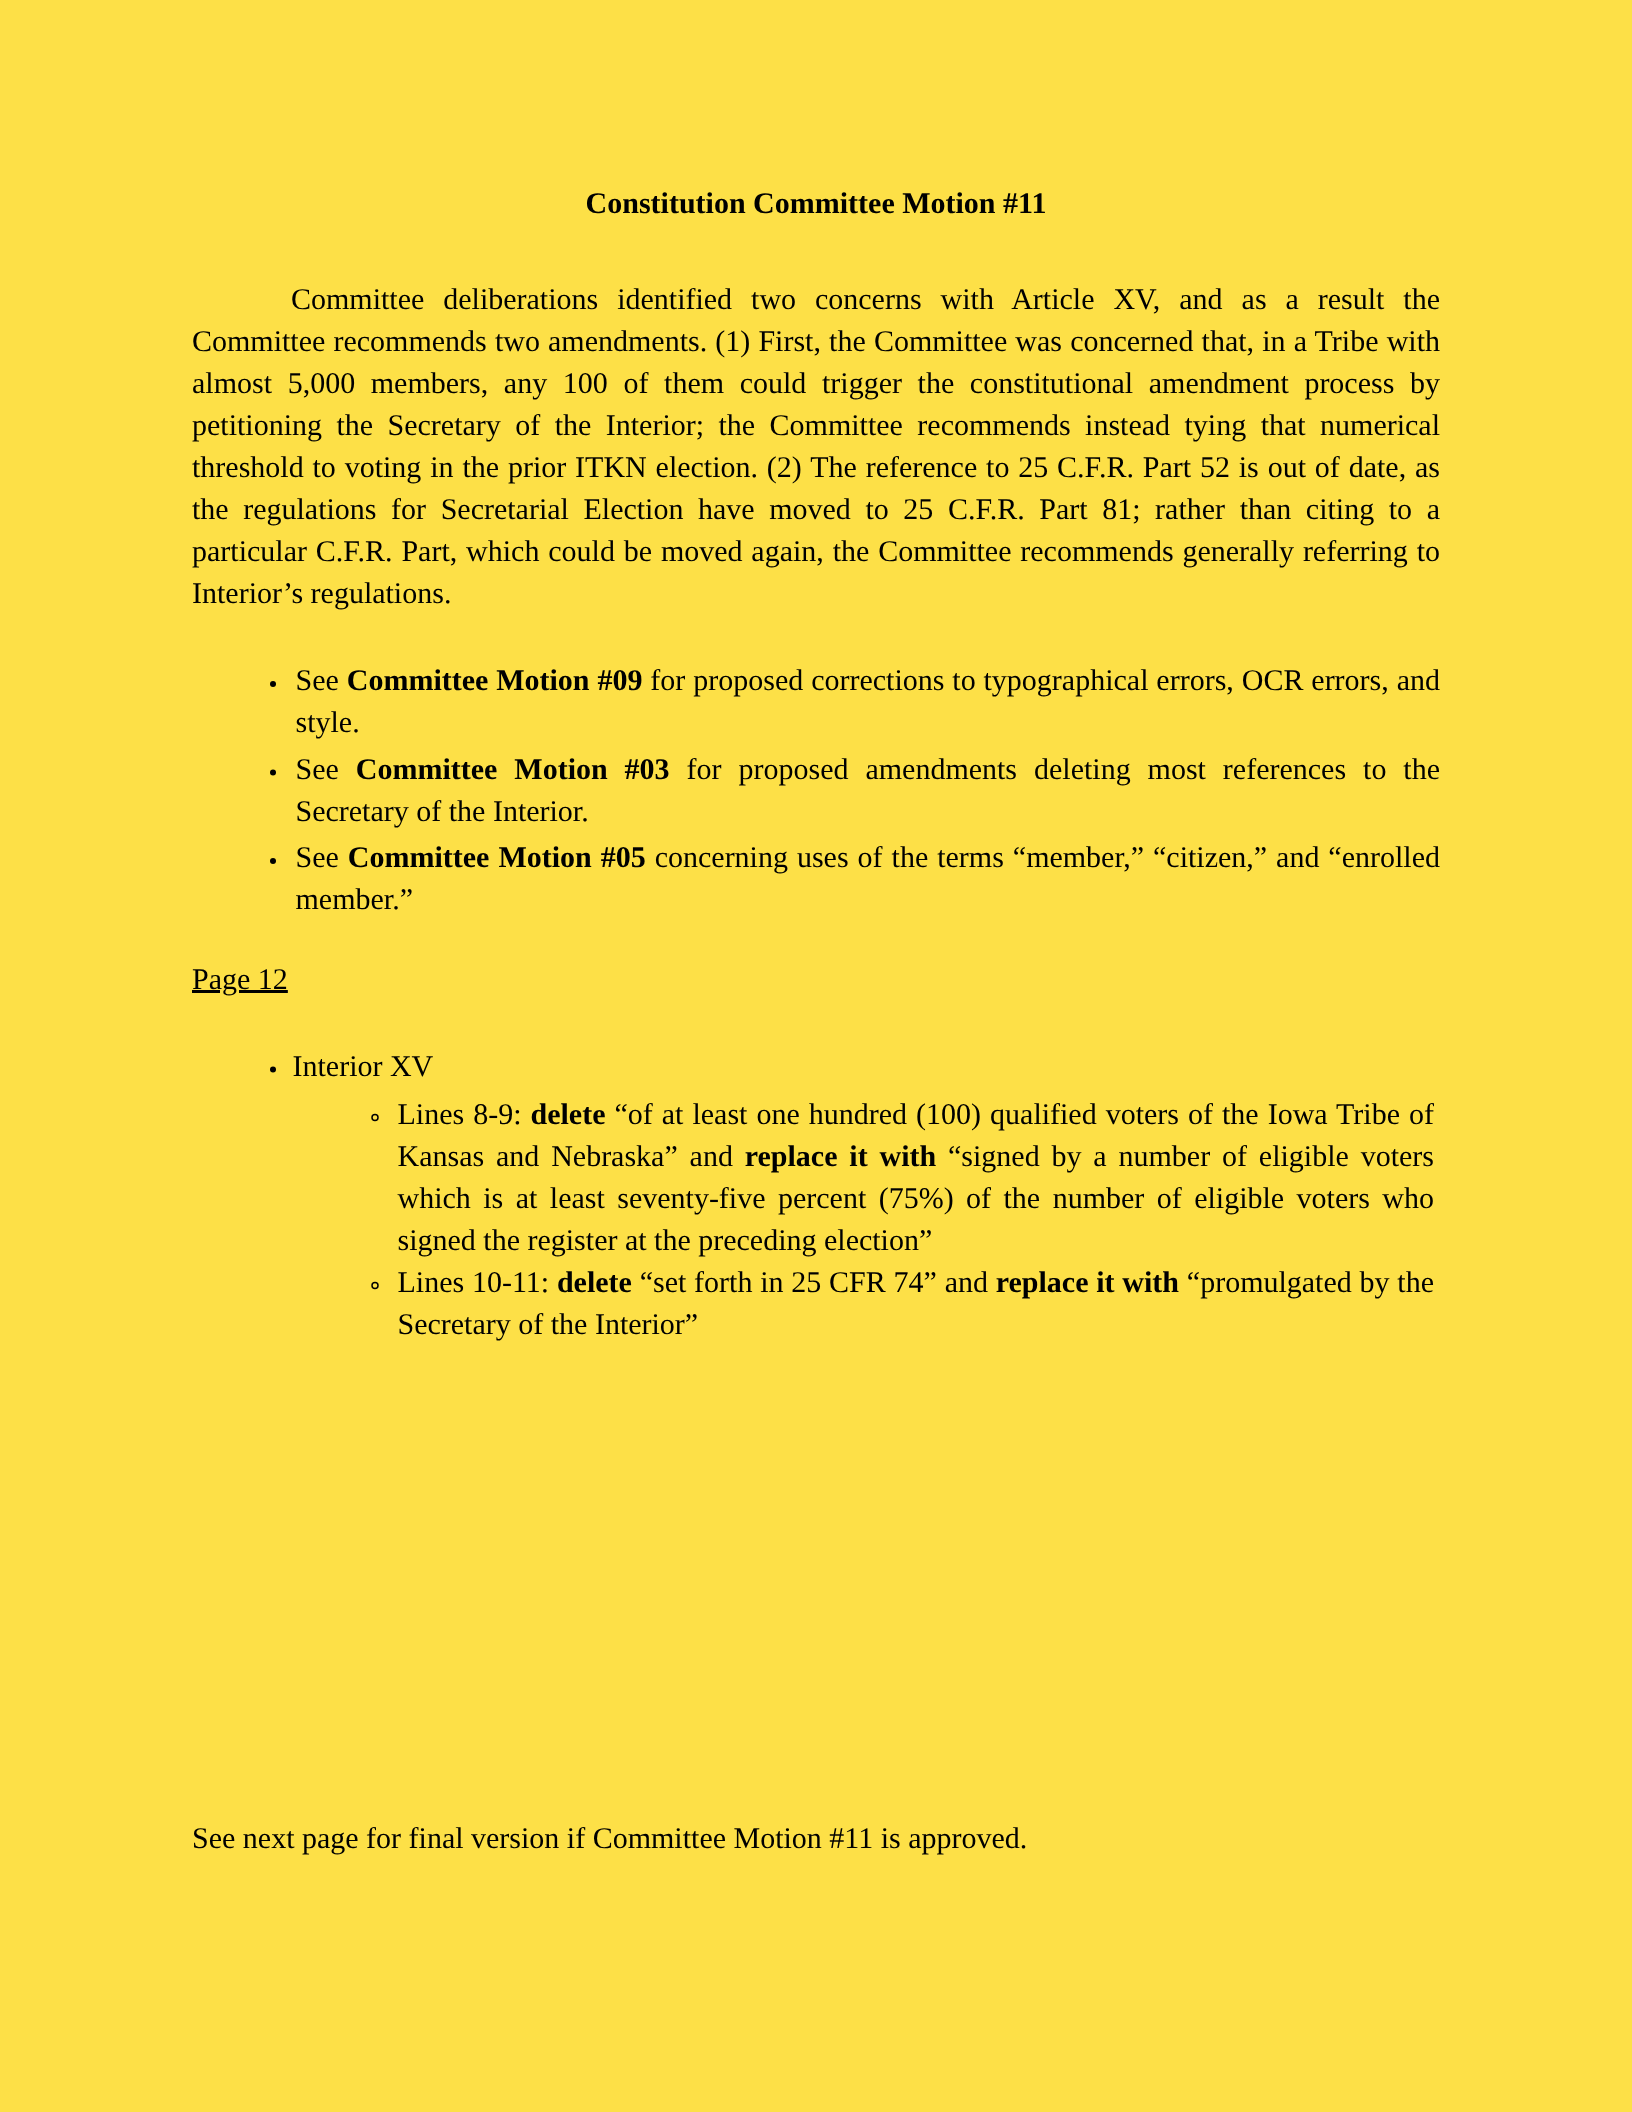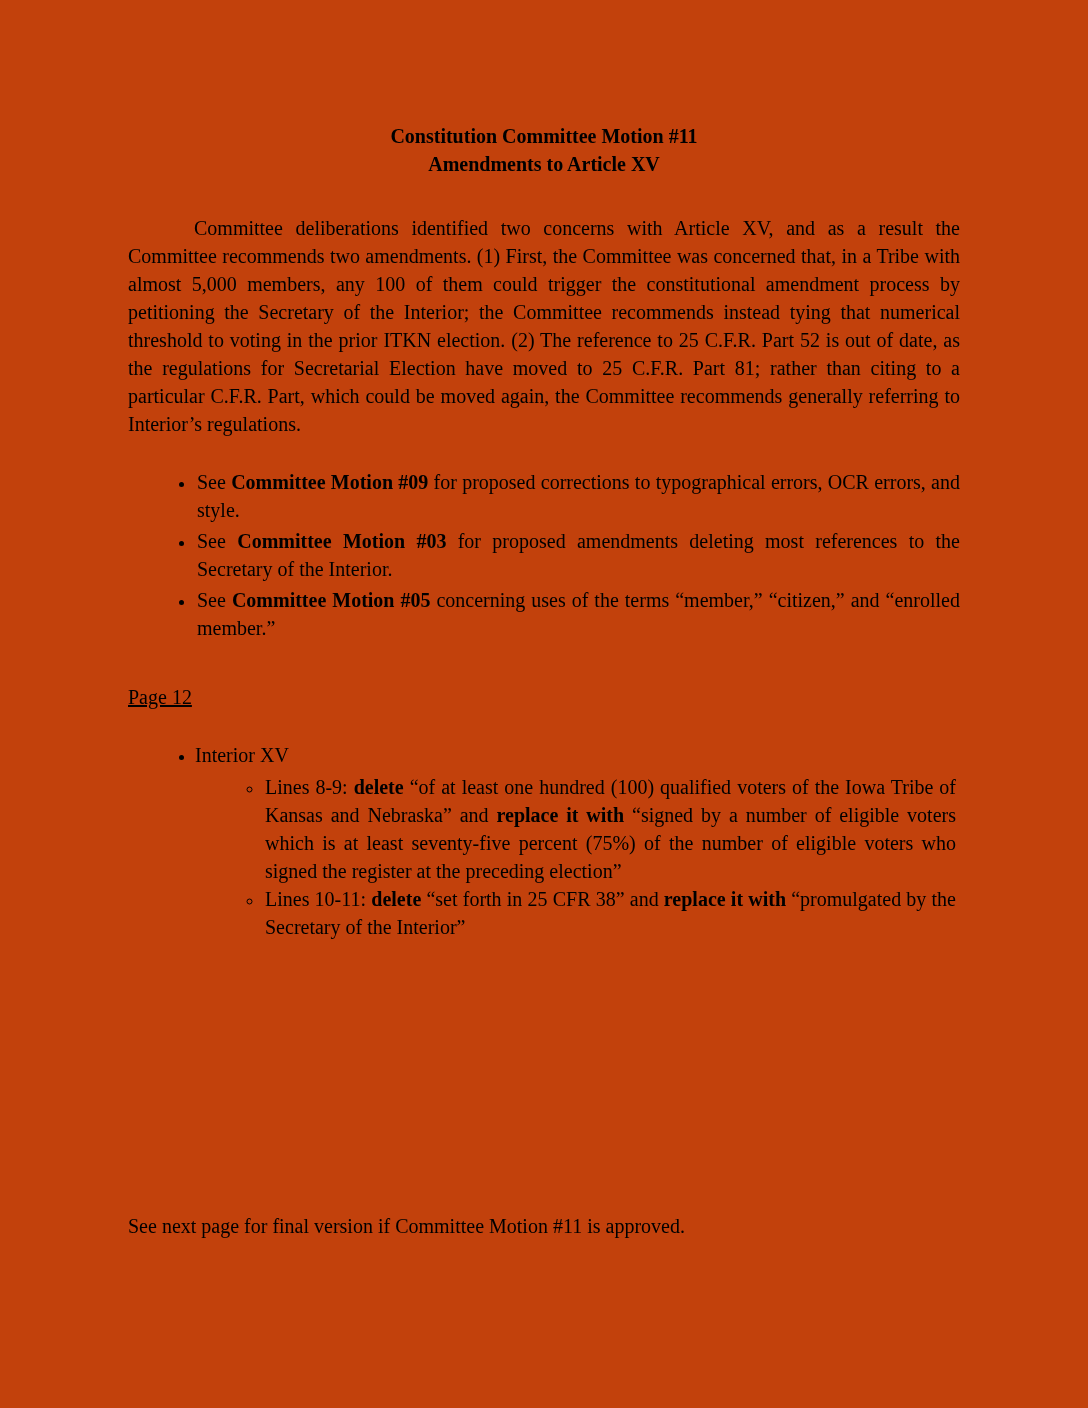--- a/index.html
+++ b/index.html
@@ -5,21 +5,21 @@
   html, body {
     margin: 0;
     padding: 0;
     background: #ffffff;
   }
   .page {
     position: relative;
     width: 1088px;
     height: 1408px;
     margin: 0 auto;
-    background: #c2410c;
+    background: #fde047;
     color: #000000;
     font-family: "Liberation Serif", "DejaVu Serif", serif;
     font-size: 20px;
     line-height: 28px;
     box-sizing: border-box;
     padding: 122px 128px 0 128px;
     overflow: hidden;
   }
   .title-line {
     text-align: center;
@@ -43,21 +43,21 @@
   }
   ul.rec-list > li {
     text-align: justify;
     margin-bottom: 3px;
     padding-left: 2px;
   }
   li::marker {
     font-size: 16px;
   }
   .page-ref {
-    margin-top: 38px;
+    margin-top: 22px;
     display: inline-block;
     text-decoration: underline;
   }
   ul.article-list {
     margin: 30px 0 0 0;
     padding-left: 67px;
     list-style-type: disc;
   }
   ul.sub-list {
     margin: 4px;
@@ -75,38 +75,37 @@
     top: 1212px;
     width: 832px;
   }
 </style>
 </head>
 <body>
 
 <div class="page">
 
   <div class="title-line">Constitution Committee Motion #11</div>
-  <div class="title-line">Amendments to Article XV</div>
 
   <p class="intro-para">Committee deliberations identified two concerns with Article XV, and as a result the Committee recommends two amendments.  (1) First, the Committee was concerned that, in a Tribe with almost 5,000 members, any 100 of them could trigger the constitutional amendment process by petitioning the Secretary of the Interior; the Committee recommends instead tying that numerical threshold to voting in the prior ITKN election.  (2) The reference to 25 C.F.R. Part 52 is out of date, as the regulations for Secretarial Election have moved to 25 C.F.R. Part 81; rather than citing to a particular C.F.R. Part, which could be moved again, the Committee recommends generally referring to Interior’s regulations.</p>
 
 
   <ul class="rec-list">
     <li><span>See </span><b>Committee Motion #09</b><span> for proposed corrections to typographical errors, OCR errors, and style.</span></li>
     <li><span>See </span><b>Committee Motion #03</b><span> for proposed amendments deleting most references to the Secretary of the Interior.</span></li>
     <li><span>See </span><b>Committee Motion #05</b><span> concerning uses of the terms “member,” “citizen,” and “enrolled member.”</span></li>
   </ul>
 
   <span class="page-ref">Page 12</span>
 
   <ul class="article-list">
     <li>
       <span>Interior XV</span>
       <ul class="sub-list">
         <li><span>Lines 8-9: </span><b>delete</b><span> “of at least one hundred (100) qualified voters of the Iowa Tribe of Kansas and Nebraska” and </span><b>replace it with</b><span> “signed by a number of eligible voters which is at least seventy-five percent (75%) of the number of eligible voters who signed the register at the preceding election”</span></li>
-        <li><span>Lines 10-11: </span><b>delete</b><span> “set forth in 25 CFR 38” and </span><b>replace it with</b><span> “promulgated by the Secretary of the Interior”</span></li>
+        <li><span>Lines 10-11: </span><b>delete</b><span> “set forth in 25 CFR 74” and </span><b>replace it with</b><span> “promulgated by the Secretary of the Interior”</span></li>
       </ul>
     </li>
   </ul>
 
   <div class="footer-note">See next page for final version if Committee Motion #11 is approved.</div>
 
 </div>
 
 </body></html>

